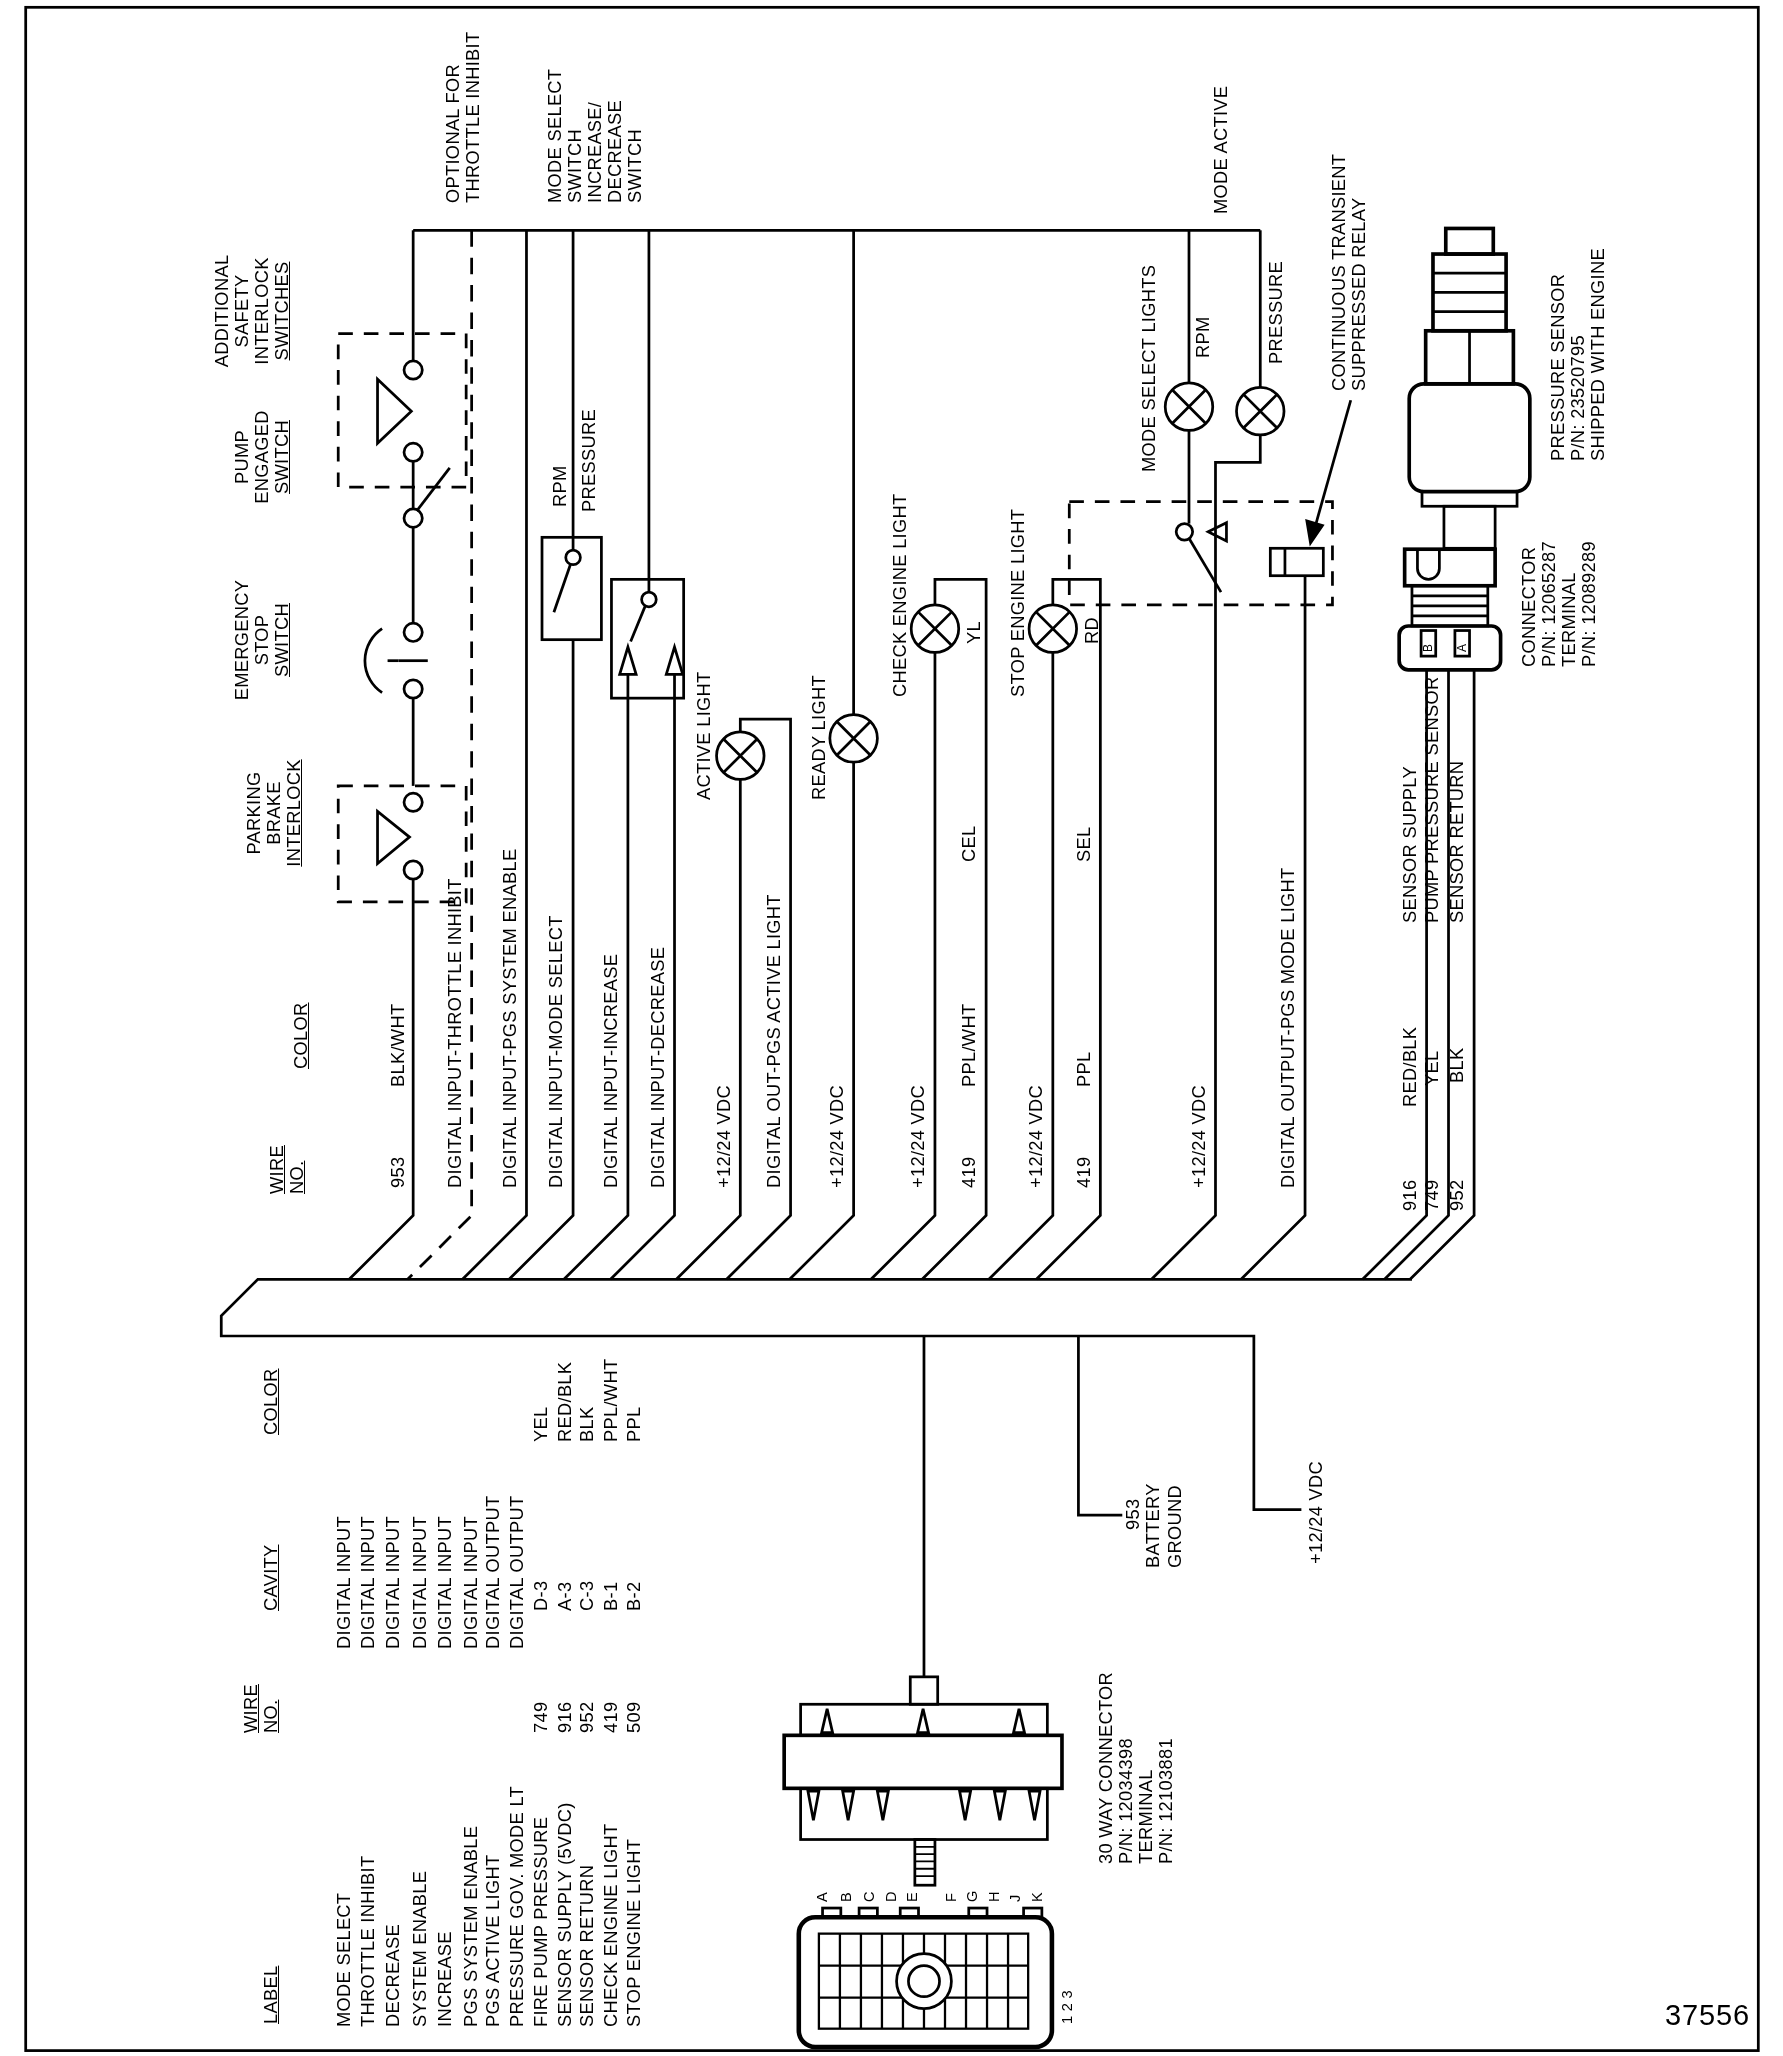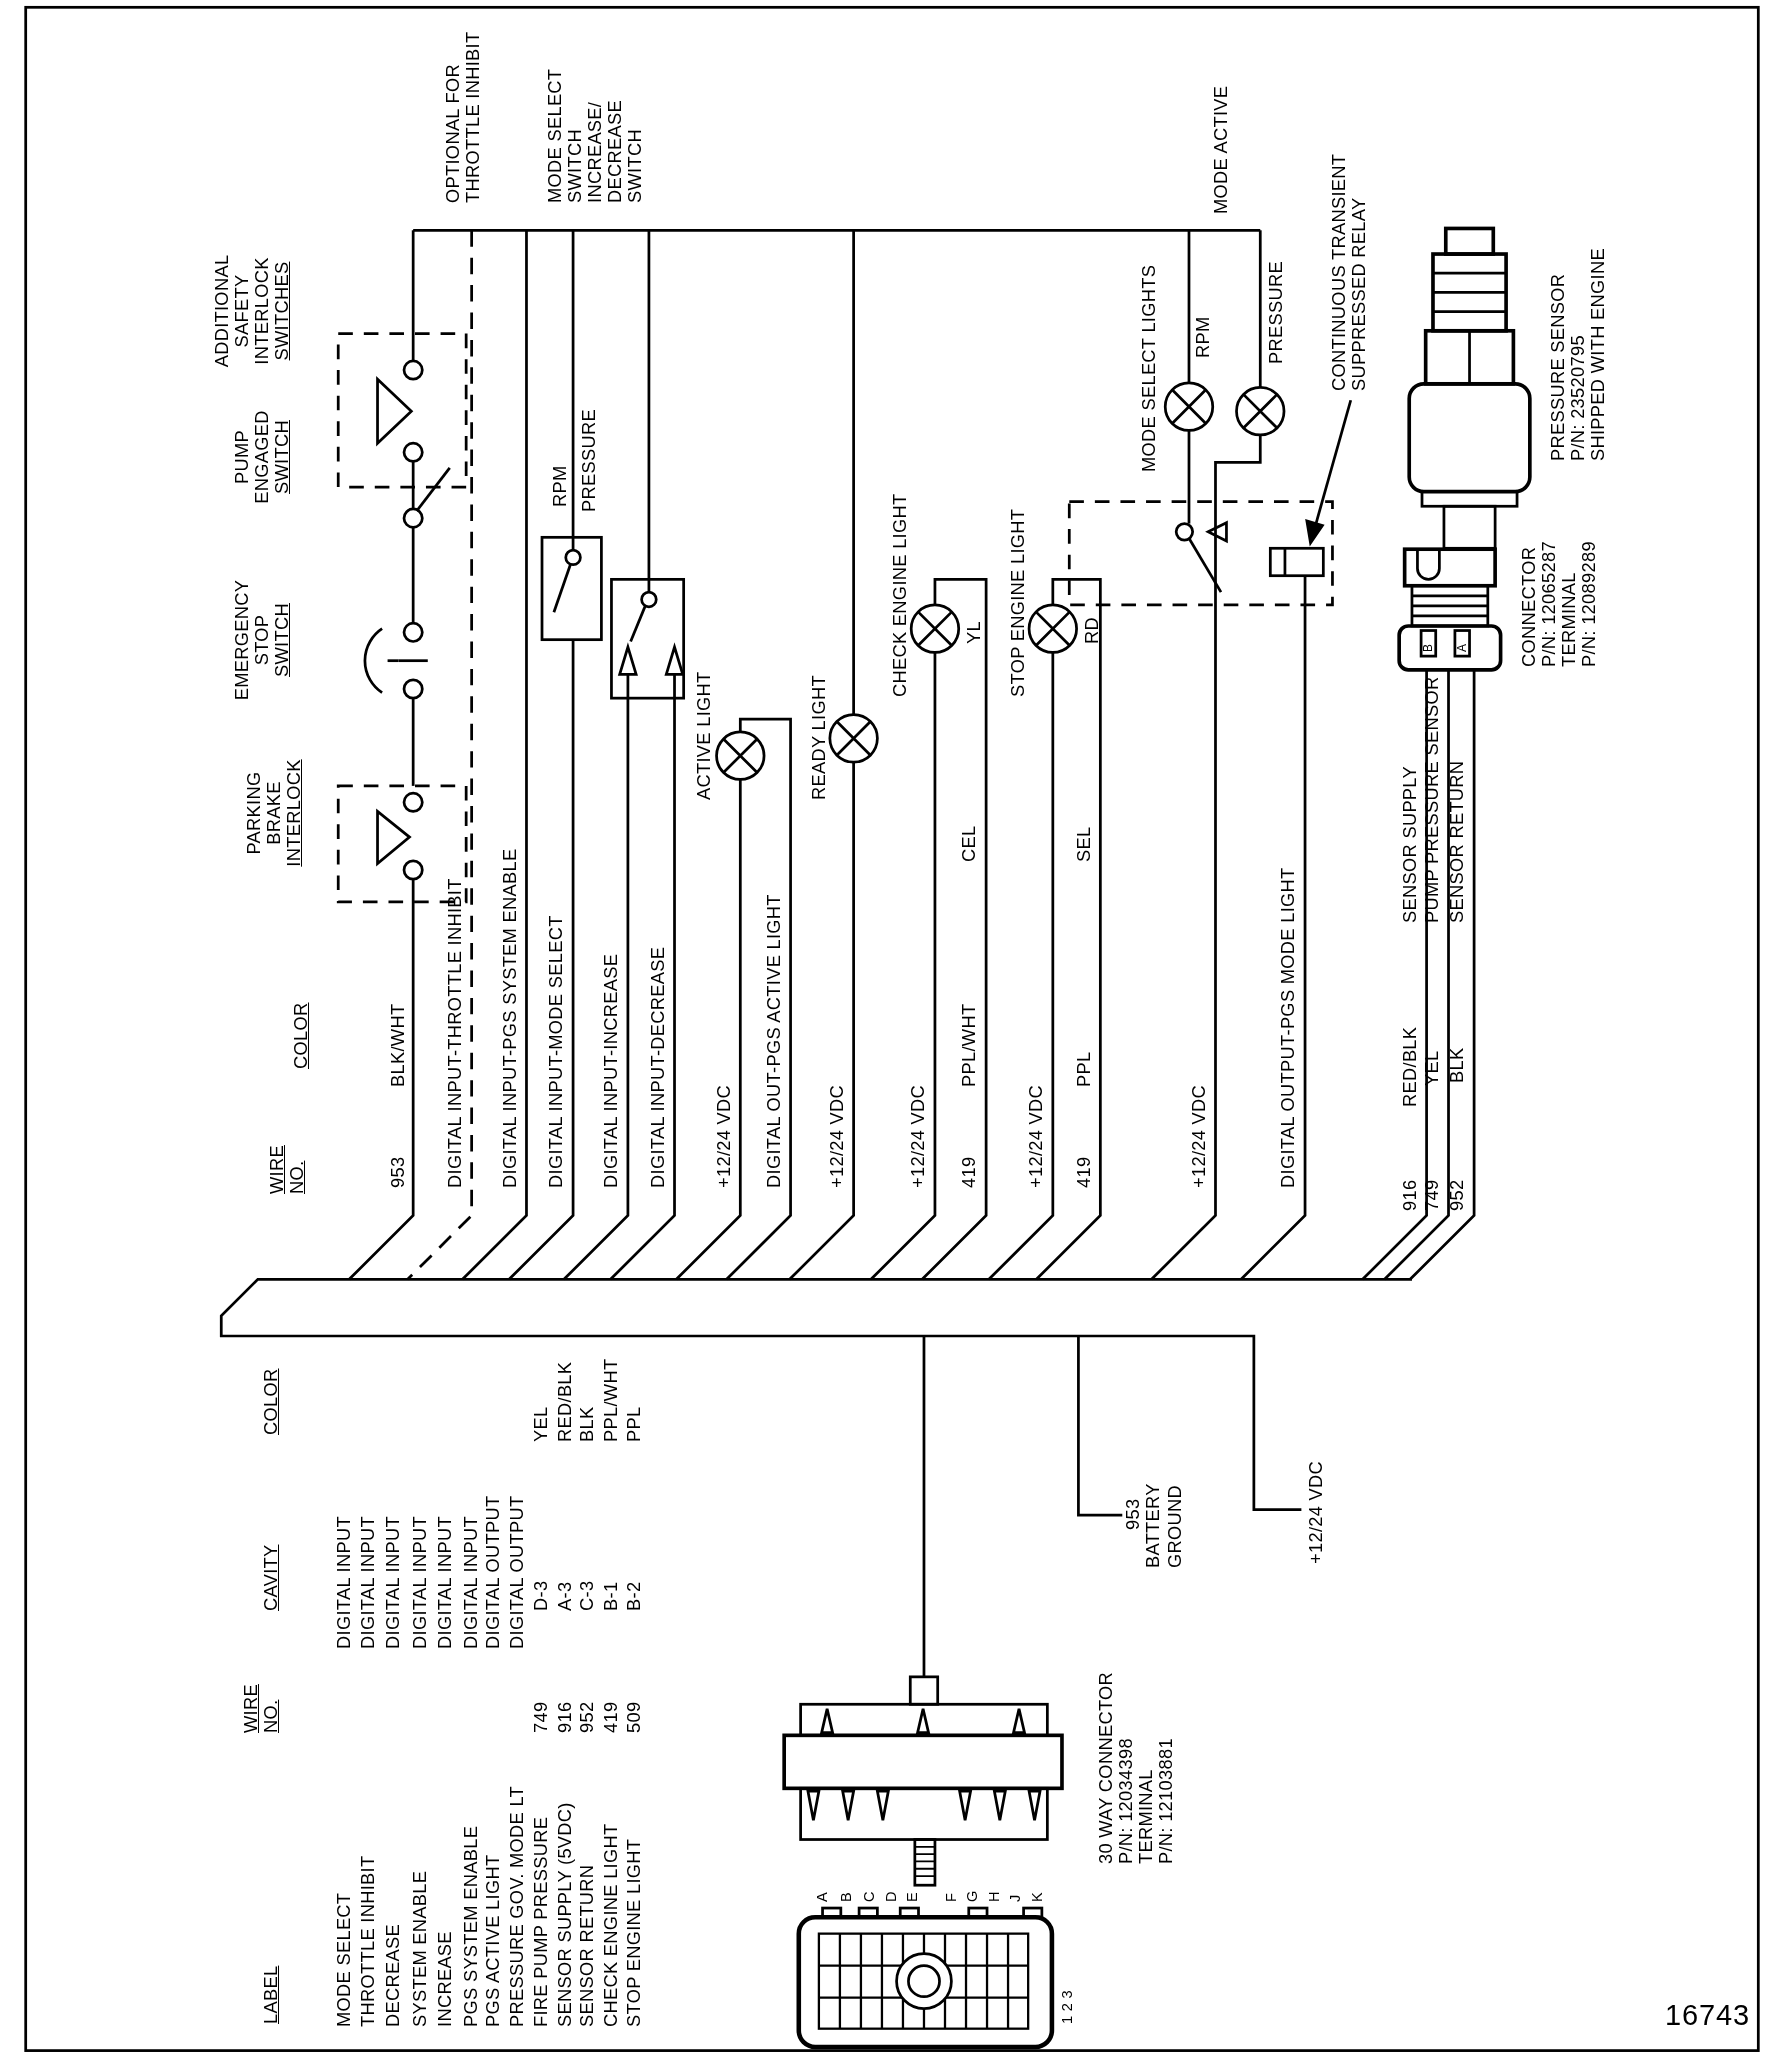--- a/index.html
+++ b/index.html
@@ -358,16 +358,16 @@
 <div class="vt" style="left:577px;top:1733px;">952</div>
 <div class="vt" style="left:601px;top:1733px;">419</div>
 <div class="vt" style="left:624px;top:1733px;">509</div>
 
 <div class="vt" style="left:531px;top:1442px;">YEL</div>
 <div class="vt" style="left:555px;top:1442px;">RED/BLK</div>
 <div class="vt" style="left:577px;top:1442px;">BLK</div>
 <div class="vt" style="left:601px;top:1442px;">PPL/WHT</div>
 <div class="vt" style="left:624px;top:1442px;">PPL</div>
 
-<div class="hz" style="left:1665px;top:1999px;">16743</div>
+<div class="hz" style="left:1665px;top:1999px;">37556</div>
 
 </div>
 
 
 </body></html>

